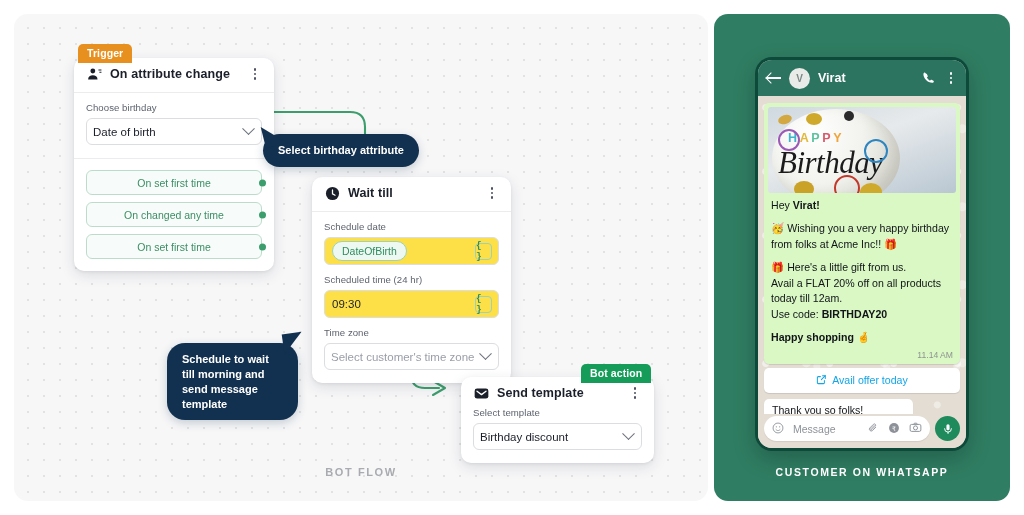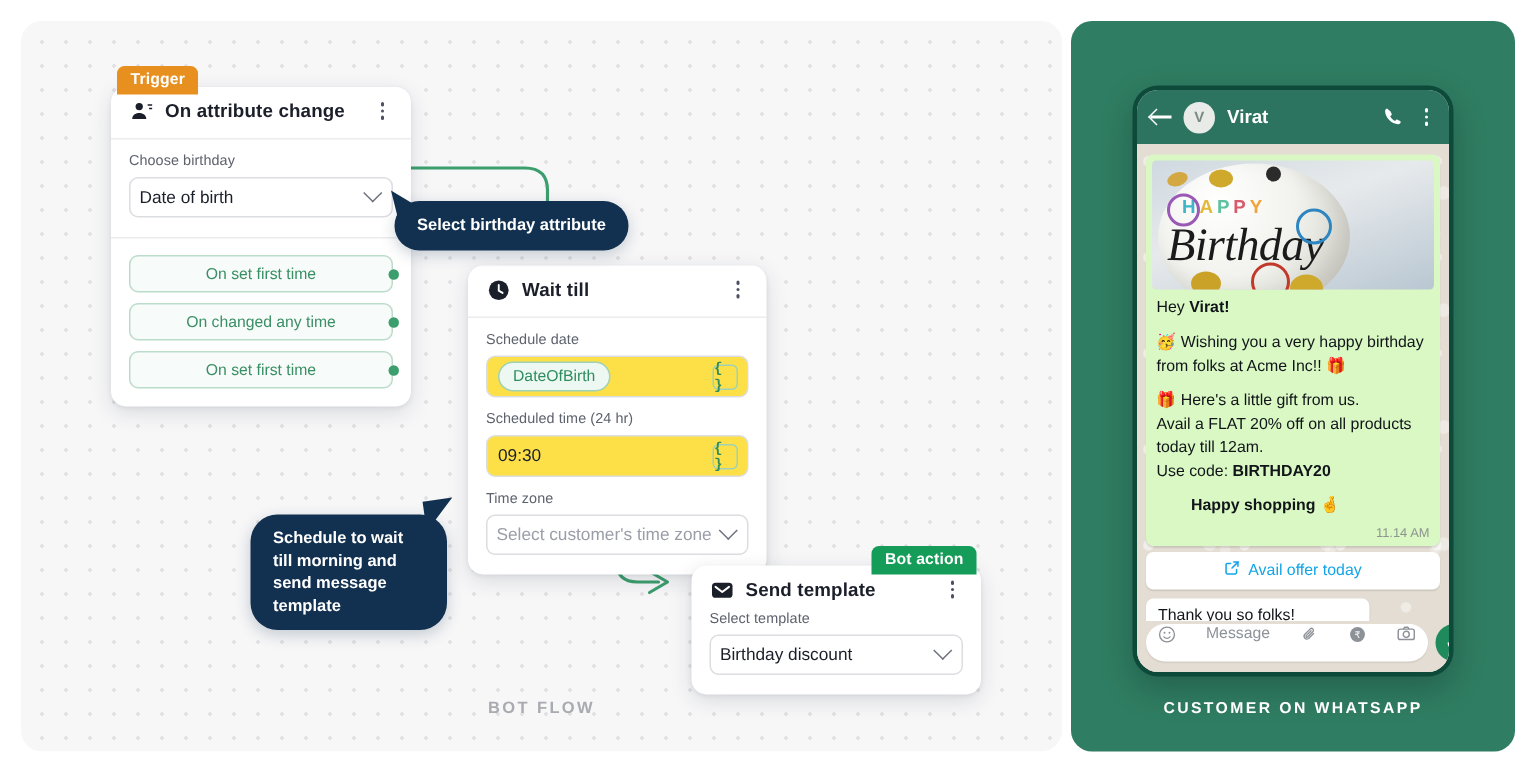--- a/index.html
+++ b/index.html
@@ -354,21 +354,21 @@
   }
   .confetti { position: absolute; border-radius: 50%; }
   .msg-text {
     padding: 5px 7px 3px 7px;
     font-size: 10.6px;
     line-height: 1.46;
     color: #111418;
   }
   .msg-text b { font-weight: bold; }
   .msg-text p { margin-bottom: 8px; }
-  .msg-text p:last-child { margin-bottom: 0; margin-left: 23px; }
+  .msg-text p:last-child { margin-bottom: 0; }
   .bubble-time {
     text-align: right;
     font-size: 8.6px;
     color: #8f9490;
     padding: 1px 7px 4px 0;
   }
   .cta-btn {
     background: #ffffff;
     border-radius: 5px;
     box-shadow: 0 1px 1px rgba(0,0,0,.11);
@@ -398,23 +398,23 @@
     background: #e4ddd4;
     display: flex; align-items: center;
     padding: 0 6px 5px 6px;
     gap: 5px;
   }
   #wa-input-pill {
     flex: 1 1 auto;
     height: 25px;
     background: #fff;
     border-radius: 13px;
-    display: flex; align-items: flex-start;
+    display: flex; align-items: center;
     padding: 0 8px;
-    gap: 20px;
+    gap: 9px;
     box-shadow: 0 1px 1px rgba(0,0,0,.08);
   }
   #wa-input-pill .ph { flex: 1 1 auto; font-size: 10.5px; color: #8d9299; }
   #wa-mic {
     width: 25px; height: 25px; border-radius: 50%;
     background: #1f8a5c;
     display: flex; align-items: center; justify-content: center;
     flex: 0 0 auto;
     cursor: pointer;
   }

